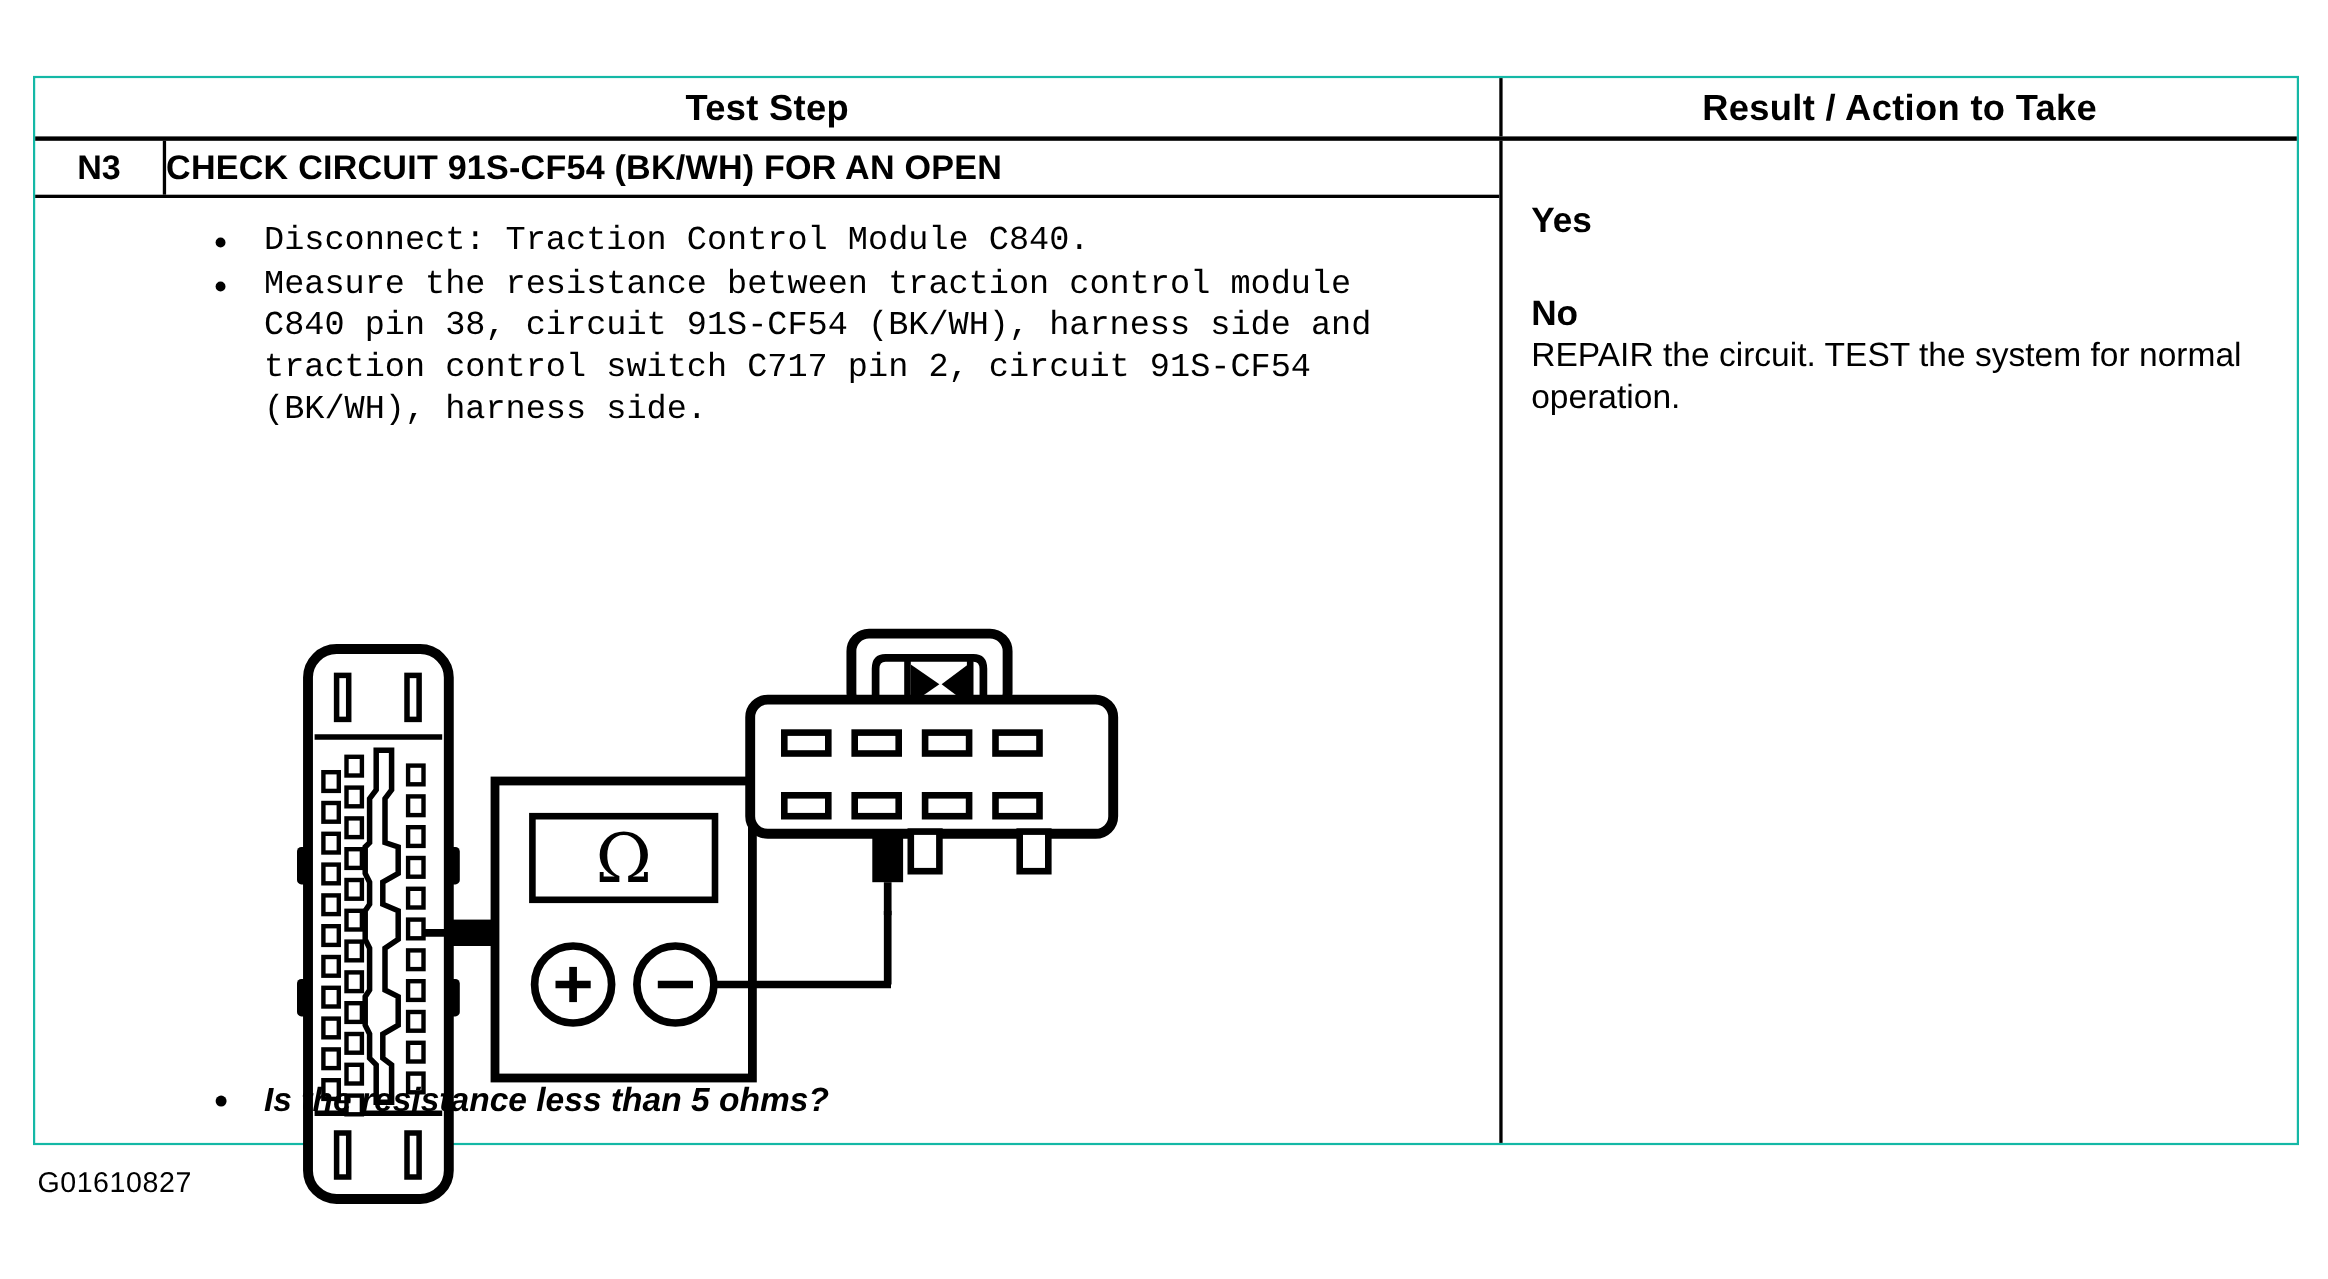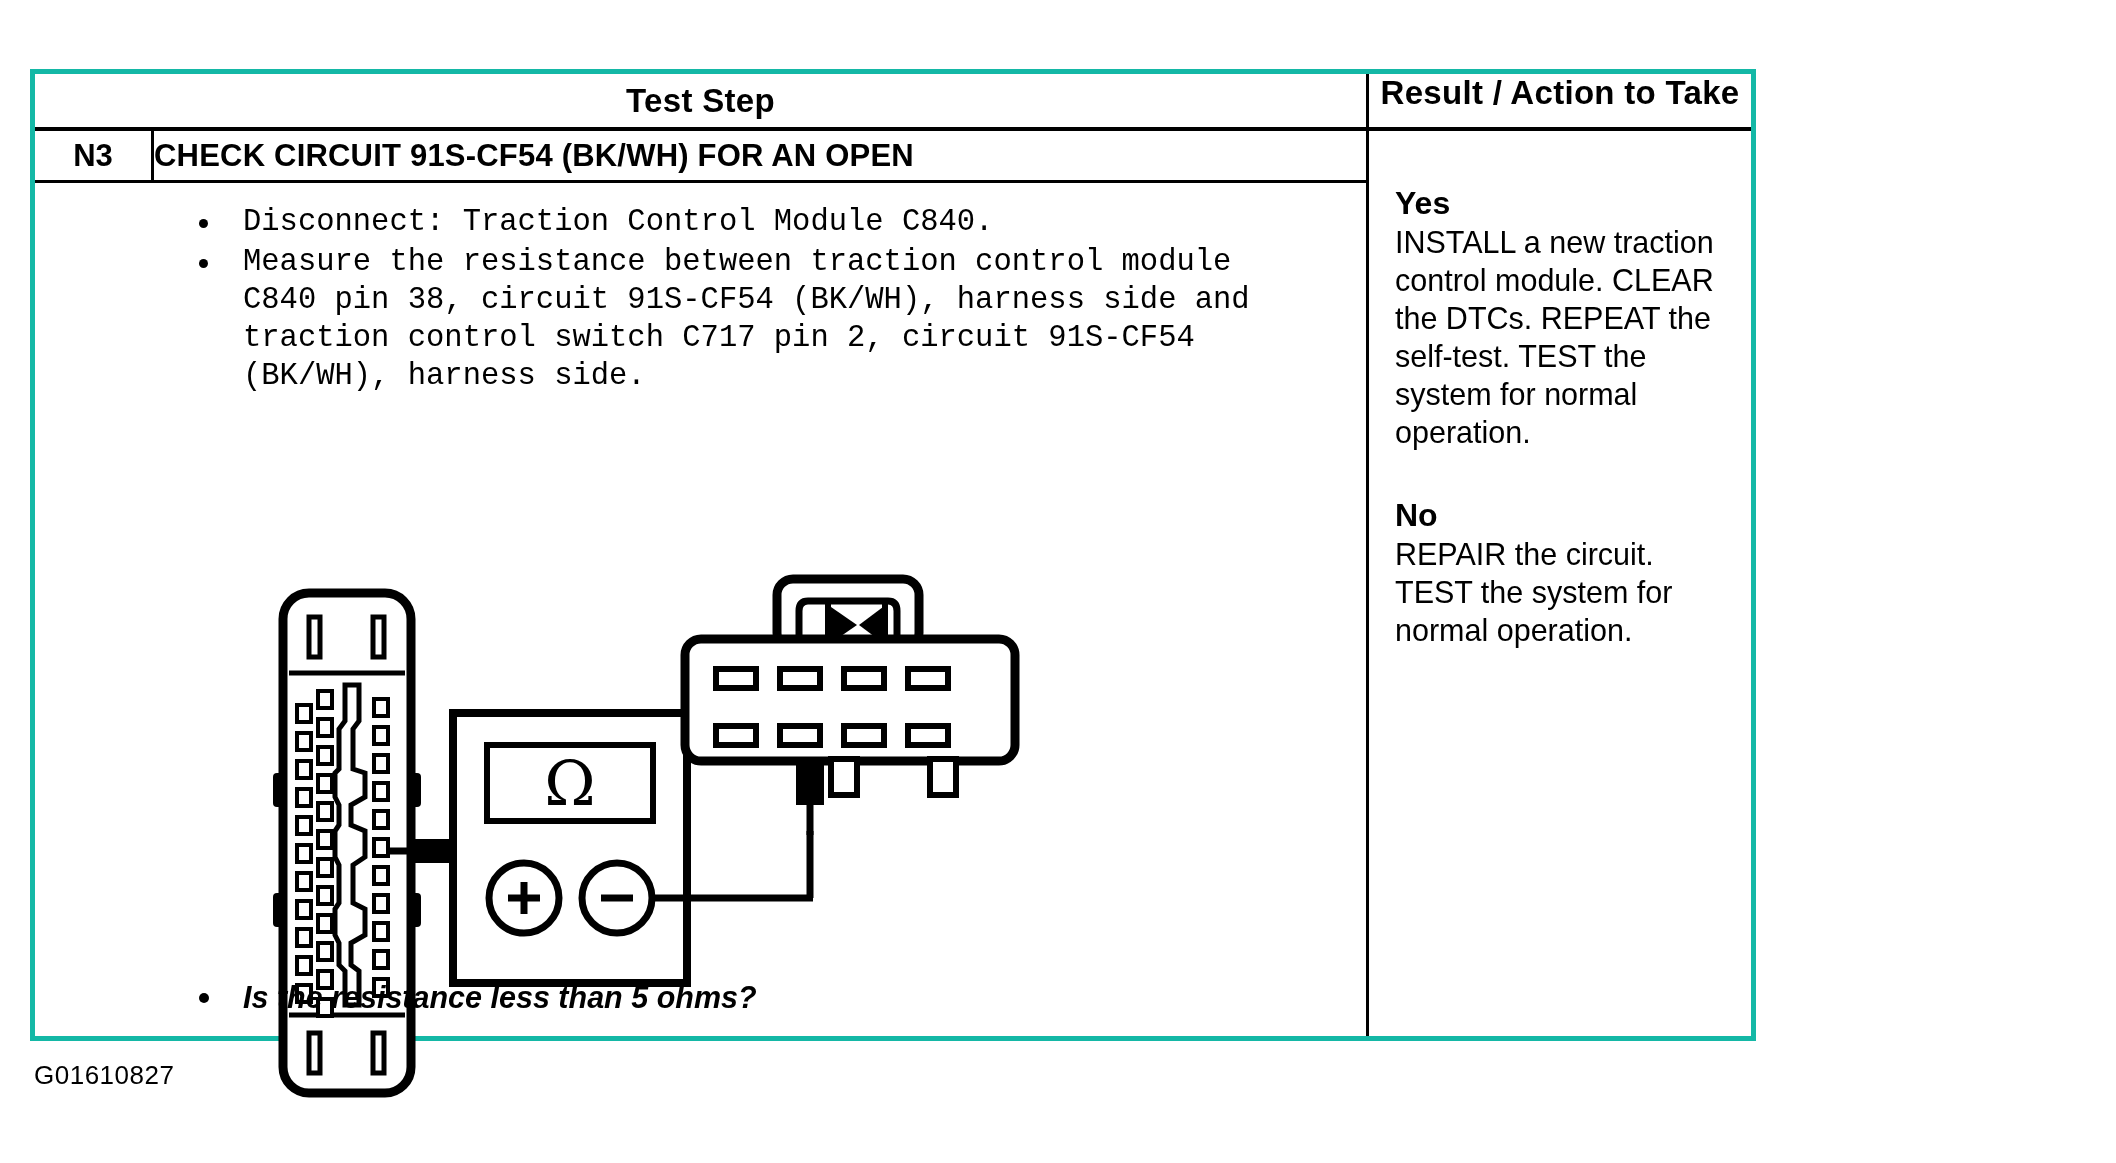--- a/index.html
+++ b/index.html
@@ -21,23 +21,23 @@
     left: 0; top: 0;
     width: 2116px;
     height: 1163px;
   }
 
   
   .table-frame {
     position: absolute;
     left: 30px;
     top: 69px;
-    width: 1726px;
+    width: 2060px;
     height: 972px;
-    border: 5px solid #14b8a6;
+    border: 2px solid #14b8a6;
     box-sizing: border-box;
   }
 
   
   .header-row {
     position: absolute;
     left: 0; top: 0;
     width: 100%;
     height: 57px;
     box-sizing: border-box;
@@ -53,21 +53,21 @@
     justify-content: center;
   }
   .header-cell-right {
     position: absolute;
     left: 1331px; top: 0;
     right: 0;
     height: 100%;
     border-left: 3px solid #000;
     box-sizing: border-box;
     display: flex;
-    align-items: flex-start;
+    align-items: center;
     justify-content: center;
   }
   .header-text {
     font-size: 33px;
     font-weight: bold;
     letter-spacing: 0.3px;
     white-space: nowrap;
   }
 
   
@@ -395,21 +395,20 @@
         </svg>
       </div>
 
       <div class="question-row">
         <div class="question-item">Is the resistance less than 5 ohms?</div>
       </div>
     </div>
 
     <div class="result-body">
       <div class="result-head">Yes</div>
-      <div class="result-text">INSTALL a new traction control module. CLEAR the DTCs. REPEAT the self-test. TEST the system for normal operation.</div>
       <div class="result-gap"></div>
       <div class="result-head">No</div>
       <div class="result-text">REPAIR the circuit. TEST the system for normal operation.</div>
     </div>
 
   </div>
 
   <div class="fig-caption">G01610827</div>
 
 </div>

